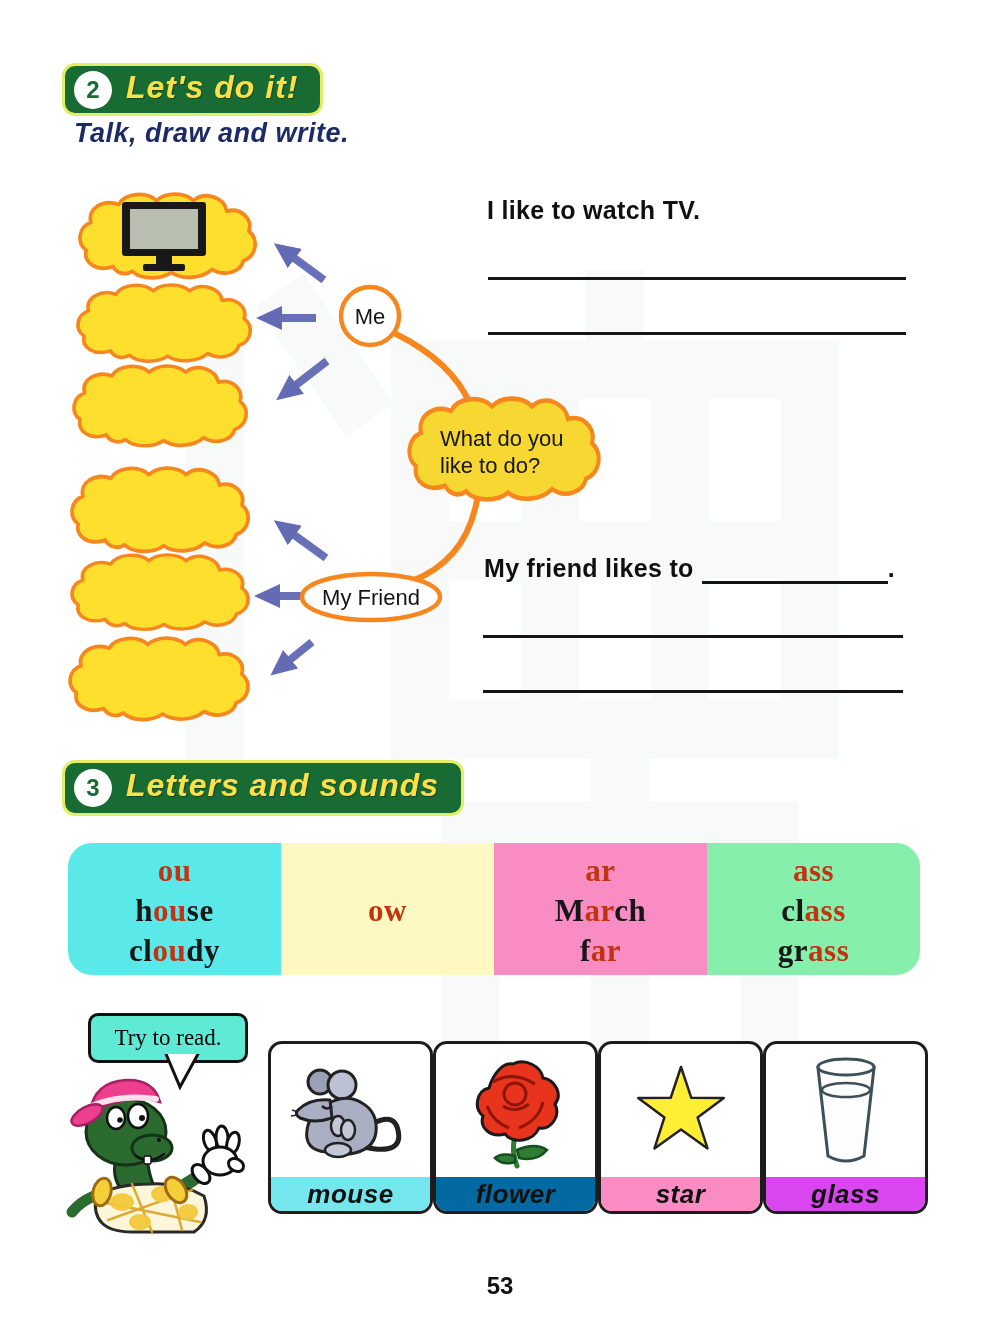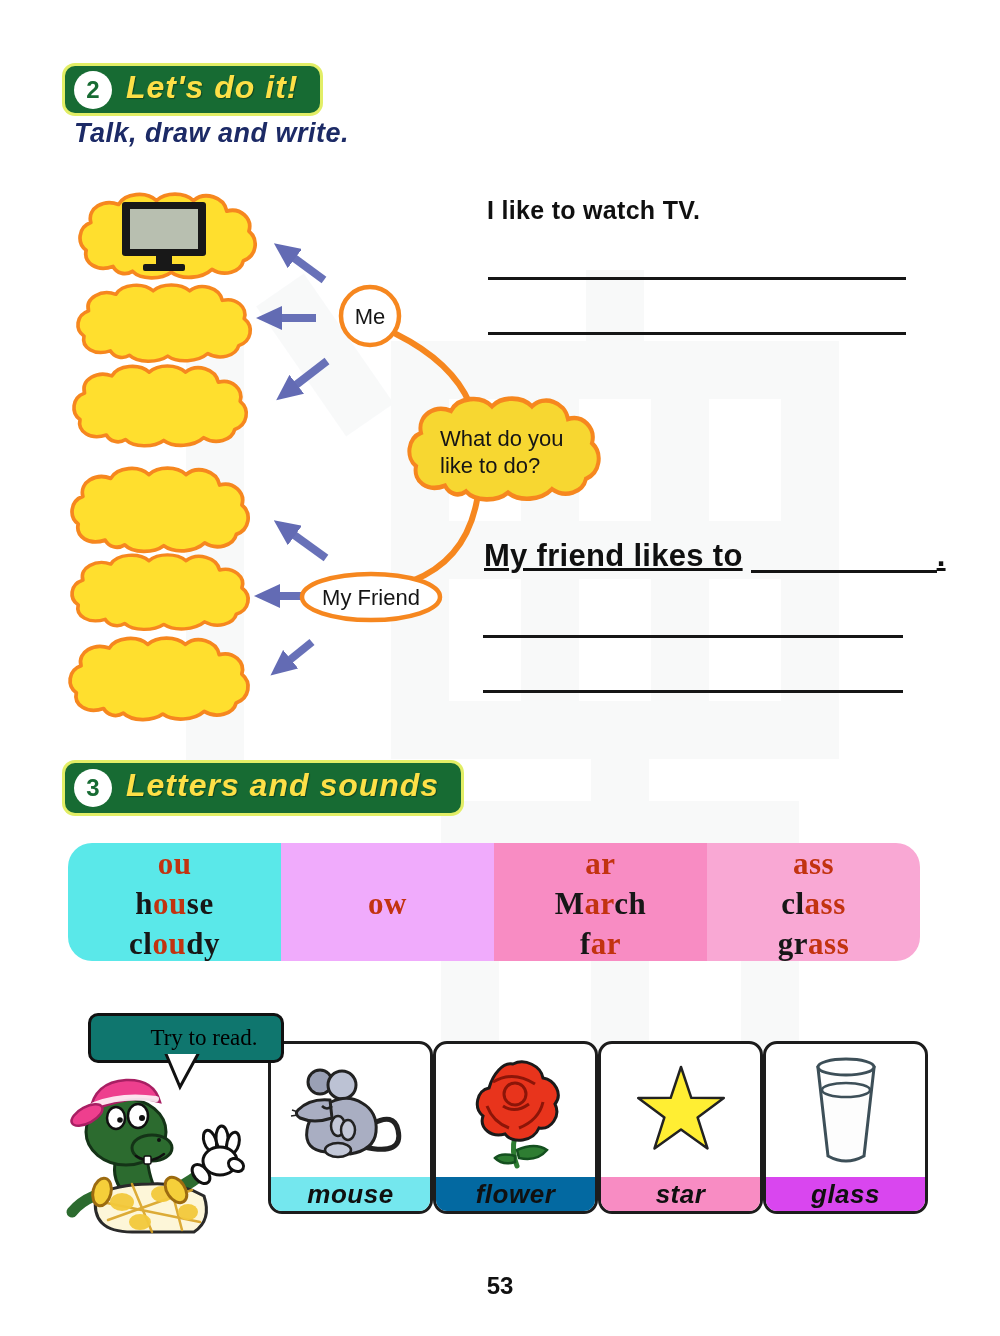--- a/index.html
+++ b/index.html
@@ -31,49 +31,48 @@
   .instruction{
     position:absolute;left:74px;top:118px;font-size:27px;font-weight:bold;
     font-style:italic;color:#1c2a66;letter-spacing:.5px;
   }
   
   #mindmap{position:absolute;left:0;top:170px;}
   #mindmap text{font-family:"Liberation Sans",sans-serif;fill:#151515;}
   
   .sentence{position:absolute;font-weight:bold;color:#101010;letter-spacing:.3px;}
   #sent1{left:487px;top:196px;font-size:25px;text-align:center;}
-  #sent2{left:484px;top:538px;font-size:31px;text-decoration:underline;}
+  #sent2{left:484px;top:554px;font-size:25px;}
   .blank{
     display:inline-block;width:186px;height:0;border-bottom:3px solid #141414;
     vertical-align:-7px;margin-left:8px;
   }
   .wline{position:absolute;height:0;border-top:3px solid #161616;}
   #wl1{left:488px;top:277px;width:418px;}
   #wl2{left:488px;top:332px;width:418px;}
   #wl3{left:483px;top:635px;width:420px;}
   #wl4{left:483px;top:690px;width:420px;}
   
   .phonics{
-    position:absolute;left:68px;top:843px;width:852px;height:118px;
+    position:absolute;left:68px;top:843px;width:852px;height:132px;
     border-radius:24px;overflow:hidden;display:flex;
   }
   .ph-col{flex:1;display:flex;flex-direction:column;justify-content:center;padding-top:3px;}
   .ph-row{
     text-align:center;font-family:"Liberation Serif",serif;font-weight:bold;
     font-size:31px;line-height:40px;letter-spacing:.5px;
   }
   .ph-red{color:#c23310;}
   .ph-black{color:#171717;}
   
   .bubble{
-    position:absolute;left:88px;top:1013px;width:154px;height:44px;background:#0f766e;
+    position:absolute;left:88px;top:1013px;width:154px;height:44px;background:#5eead4;
     border:3px solid #111;border-radius:10px;display:flex;align-items:center;
     justify-content:center;font-family:"Liberation Serif",serif;font-size:23px;color:#000;
     z-index:3;
-    padding-left:36px;
   }
   #bubble-tail{position:absolute;left:152px;top:1054px;z-index:4;}
   #turtle{position:absolute;left:60px;top:1068px;z-index:2;}
   
   .card{
     position:absolute;top:1041px;width:159px;height:167px;background:#fff;
     border:3px solid #1c1c1c;border-radius:14px;overflow:hidden;
     display:flex;flex-direction:column;
   }
   .card-img{flex:1;display:flex;align-items:center;justify-content:center;}
@@ -173,29 +172,29 @@
     <div class="badge">3</div>
     <div class="t">Letters and sounds</div>
   </div>
 
   <div class="phonics">
       <div class="ph-col" style="background: rgb(90, 232, 233);">
         <div class="ph-row"><span class="ph-red">ou</span></div>
         <div class="ph-row"><span class="ph-black">h</span><span class="ph-red">ou</span><span class="ph-black">se</span></div>
         <div class="ph-row"><span class="ph-black">cl</span><span class="ph-red">ou</span><span class="ph-black">dy</span></div>
       </div>
-      <div class="ph-col" style="background: #f0abfc; gap: 18px;">
+      <div class="ph-col" style="background: #fef9c3; gap: 18px;">
         <div class="ph-row"><span class="ph-red">ow</span></div>
       </div>
       <div class="ph-col" style="background: rgb(248, 140, 195);">
         <div class="ph-row"><span class="ph-red">ar</span></div>
         <div class="ph-row"><span class="ph-black">M</span><span class="ph-red">ar</span><span class="ph-black">ch</span></div>
         <div class="ph-row"><span class="ph-black">f</span><span class="ph-red">ar</span></div>
       </div>
-      <div class="ph-col" style="background: #f9a8d4;">
+      <div class="ph-col" style="background: #86efac;">
         <div class="ph-row"><span class="ph-red">ass</span></div>
         <div class="ph-row"><span class="ph-black">cl</span><span class="ph-red">ass</span></div>
         <div class="ph-row"><span class="ph-black">gr</span><span class="ph-red">ass</span></div>
       </div>
     </div>
 
   <div class="bubble">Try to read.</div>
   <svg id="bubble-tail" width="60" height="42" viewBox="0 0 60 42">
     <path d="M14 0 L28 33 L46 0" fill="#ffffff" stroke="#111111" stroke-width="3" stroke-linecap="round"></path>
   </svg>

